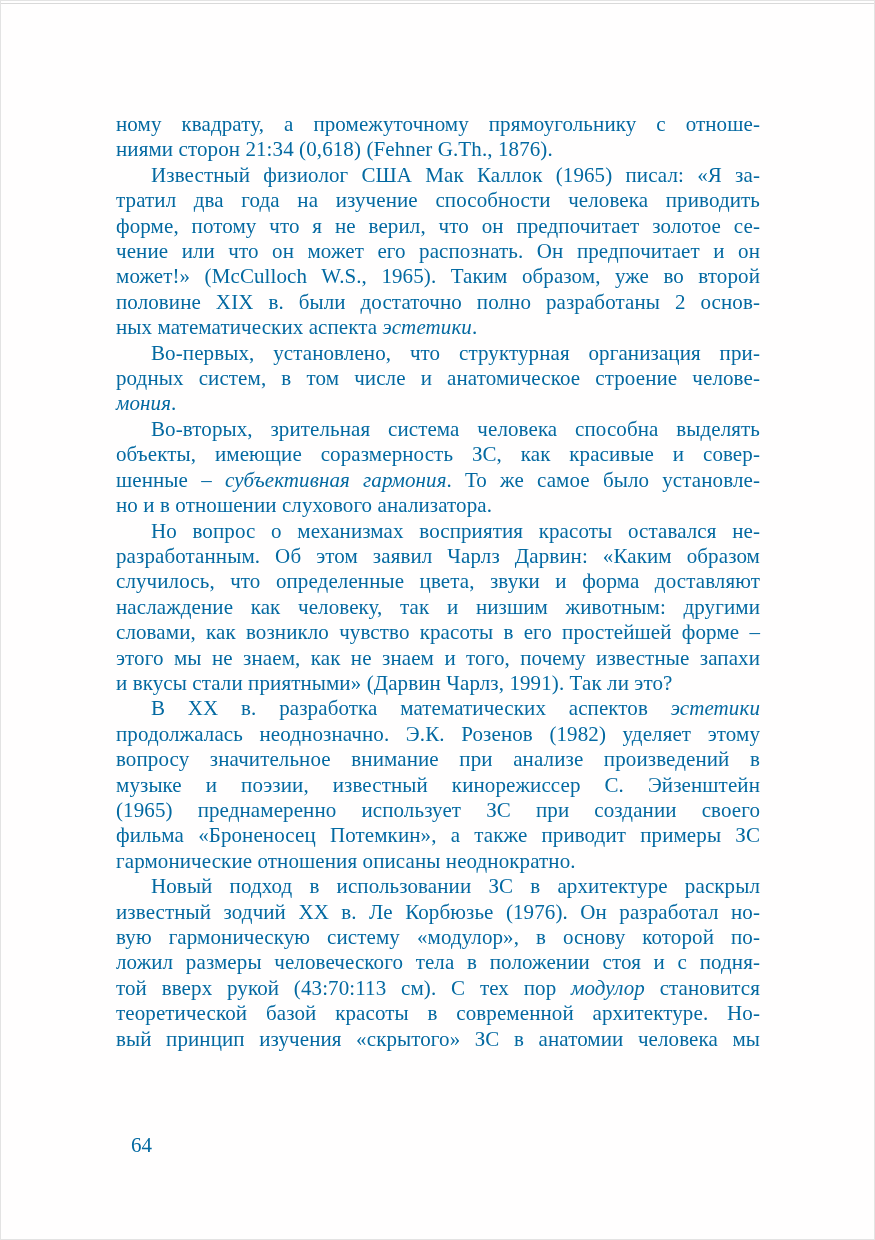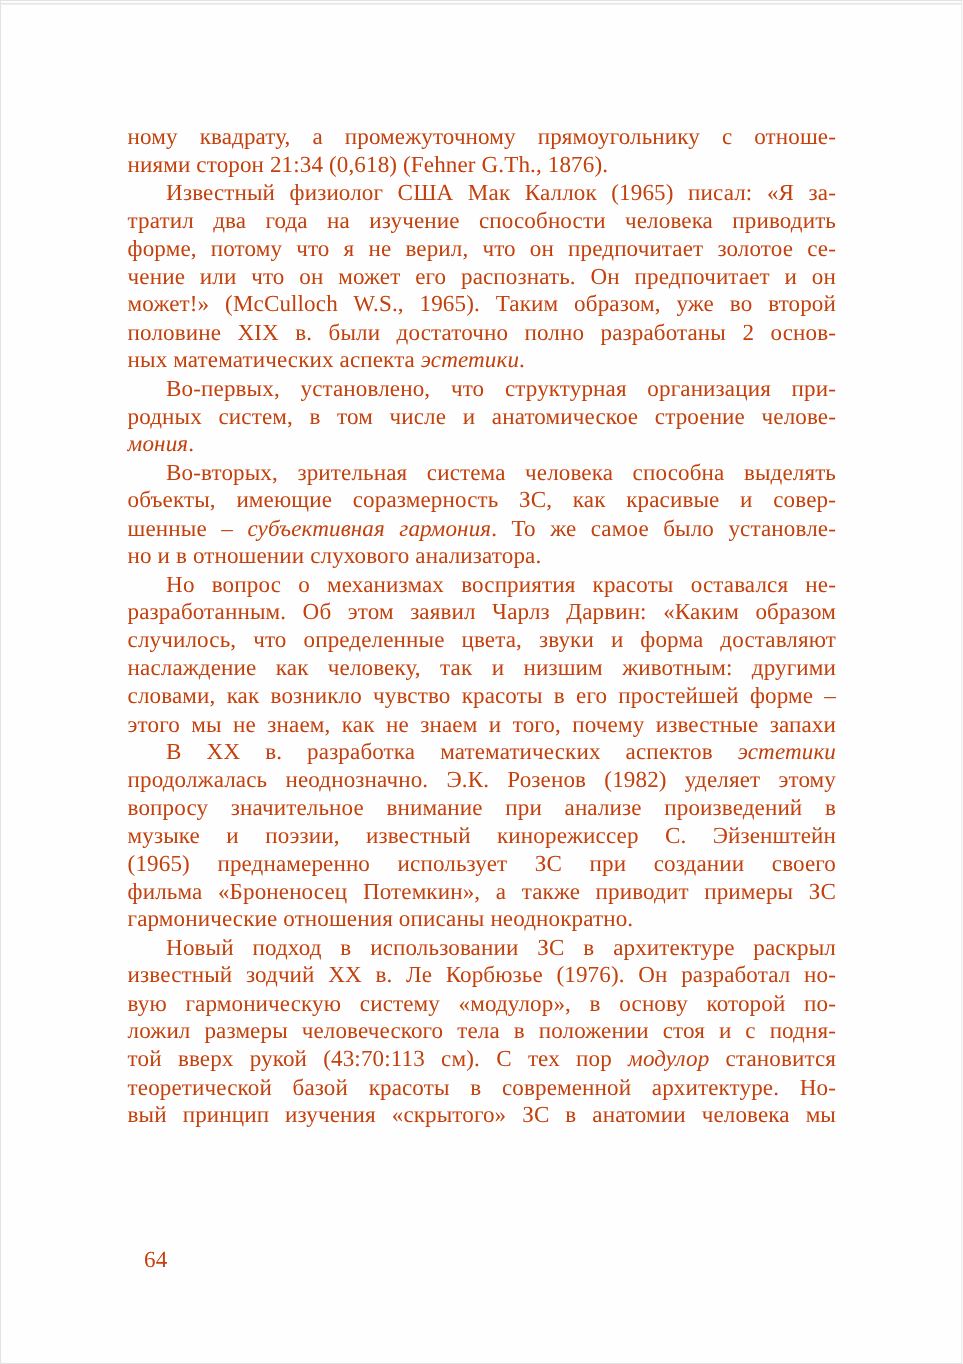--- a/index.html
+++ b/index.html
@@ -8,21 +8,21 @@
     background: #ffffff;
   }
   .page {
     position: relative;
     width: 875px;
     height: 1240px;
     background: #fffefe;
     box-sizing: border-box;
     border: 1px solid #e3e3e3;
     font-family: "Liberation Serif", "DejaVu Serif", serif;
-    color: #c2410c;
+    color: #0369a1;
     overflow: hidden;
   }
   
   .scan-edge-top {
     position: absolute;
     left: 0; top: 2px;
     width: 100%; height: 1px;
     background: #d9d9d9;
   }
   .text-block {
@@ -85,20 +85,21 @@
         <div class="line"><span>шенные – </span><span class="italic">субъективная гармония</span><span>. То же самое было установле-</span></div>
         <div class="line last"><span>но и в отношении слухового анализатора.</span></div>
       </div>
       <div class="paragraph">
         <div class="line indent"><span>Но вопрос о механизмах восприятия красоты оставался не-</span></div>
         <div class="line"><span>разработанным. Об этом заявил Чарлз Дарвин: «Каким образом</span></div>
         <div class="line"><span>случилось, что определенные цвета, звуки и форма доставляют</span></div>
         <div class="line"><span>наслаждение как человеку, так и низшим животным: другими</span></div>
         <div class="line"><span>словами, как возникло чувство красоты в его простейшей форме –</span></div>
         <div class="line"><span>этого мы не знаем, как не знаем и того, почему известные запахи</span></div>
+        <div class="line last"><span>и вкусы стали приятными» (Дарвин Чарлз, 1991). Так ли это?</span></div>
       </div>
       <div class="paragraph">
         <div class="line indent"><span>В ХХ в. разработка математических аспектов </span><span class="italic">эстетики</span></div>
         <div class="line"><span>продолжалась неоднозначно. Э.К. Розенов (1982) уделяет этому</span></div>
         <div class="line"><span>вопросу значительное внимание при анализе произведений в</span></div>
         <div class="line"><span>музыке и поэзии, известный кинорежиссер С. Эйзенштейн</span></div>
         <div class="line"><span>(1965) преднамеренно использует ЗС при создании своего</span></div>
         <div class="line"><span>фильма «Броненосец Потемкин», а также приводит примеры ЗС</span></div>
         <div class="line last"><span>гармонические отношения описаны неоднократно.</span></div>
       </div>

